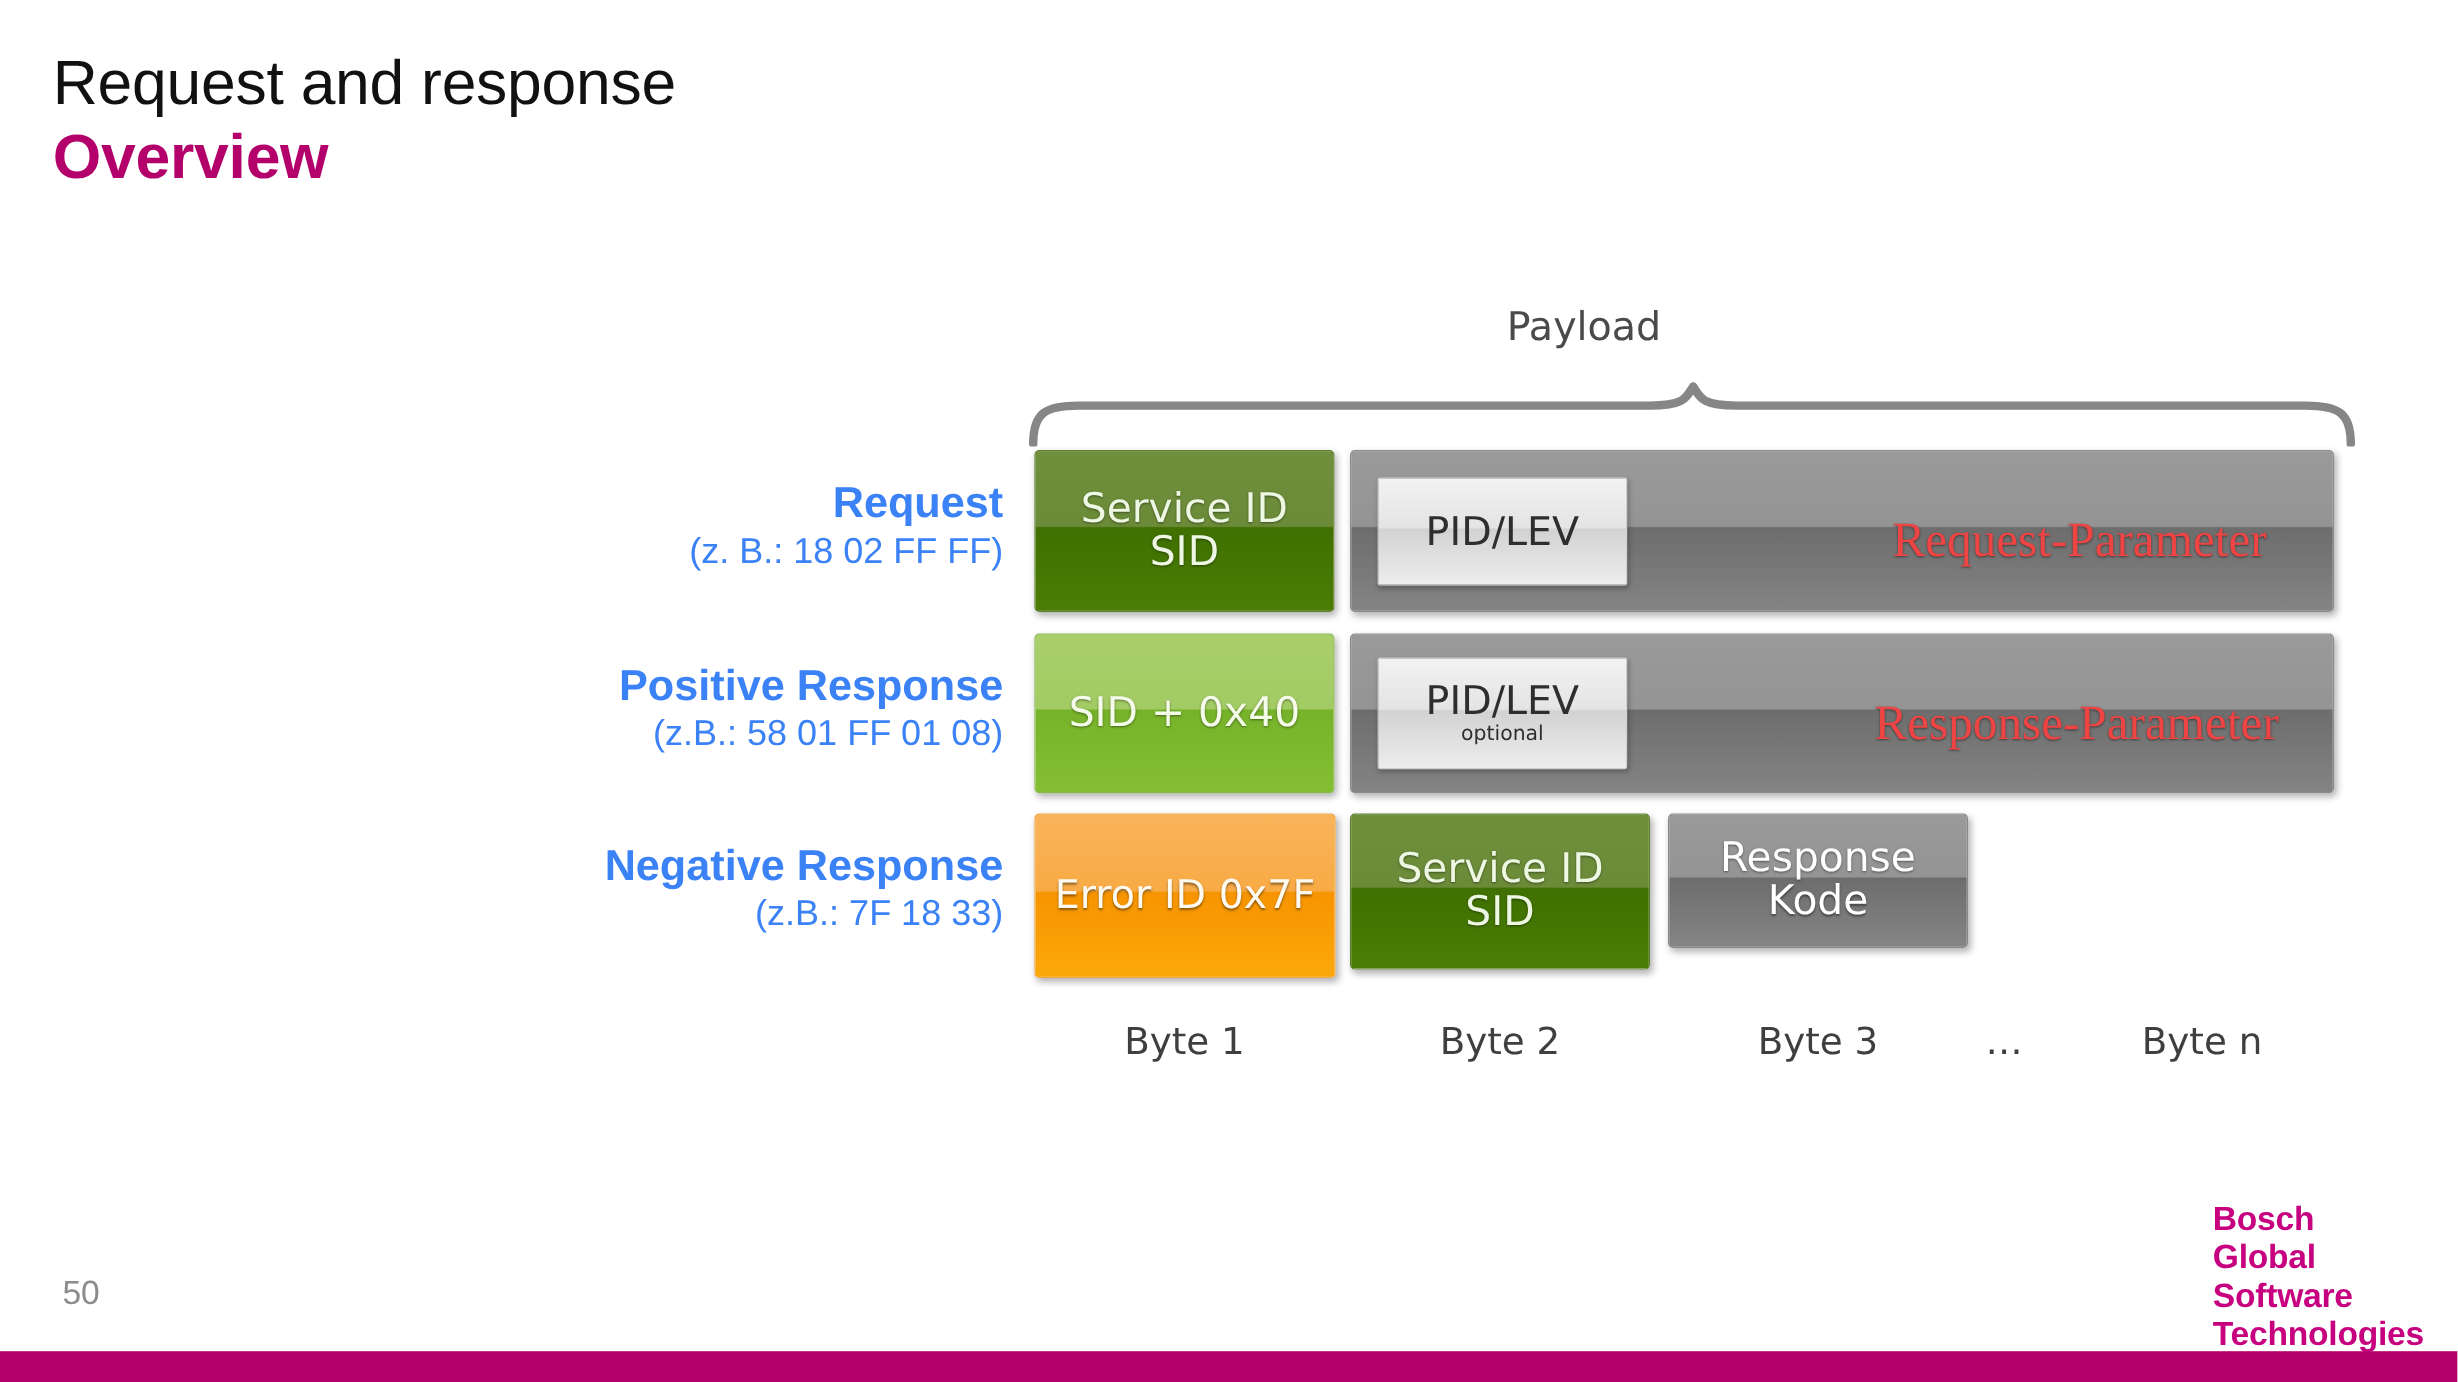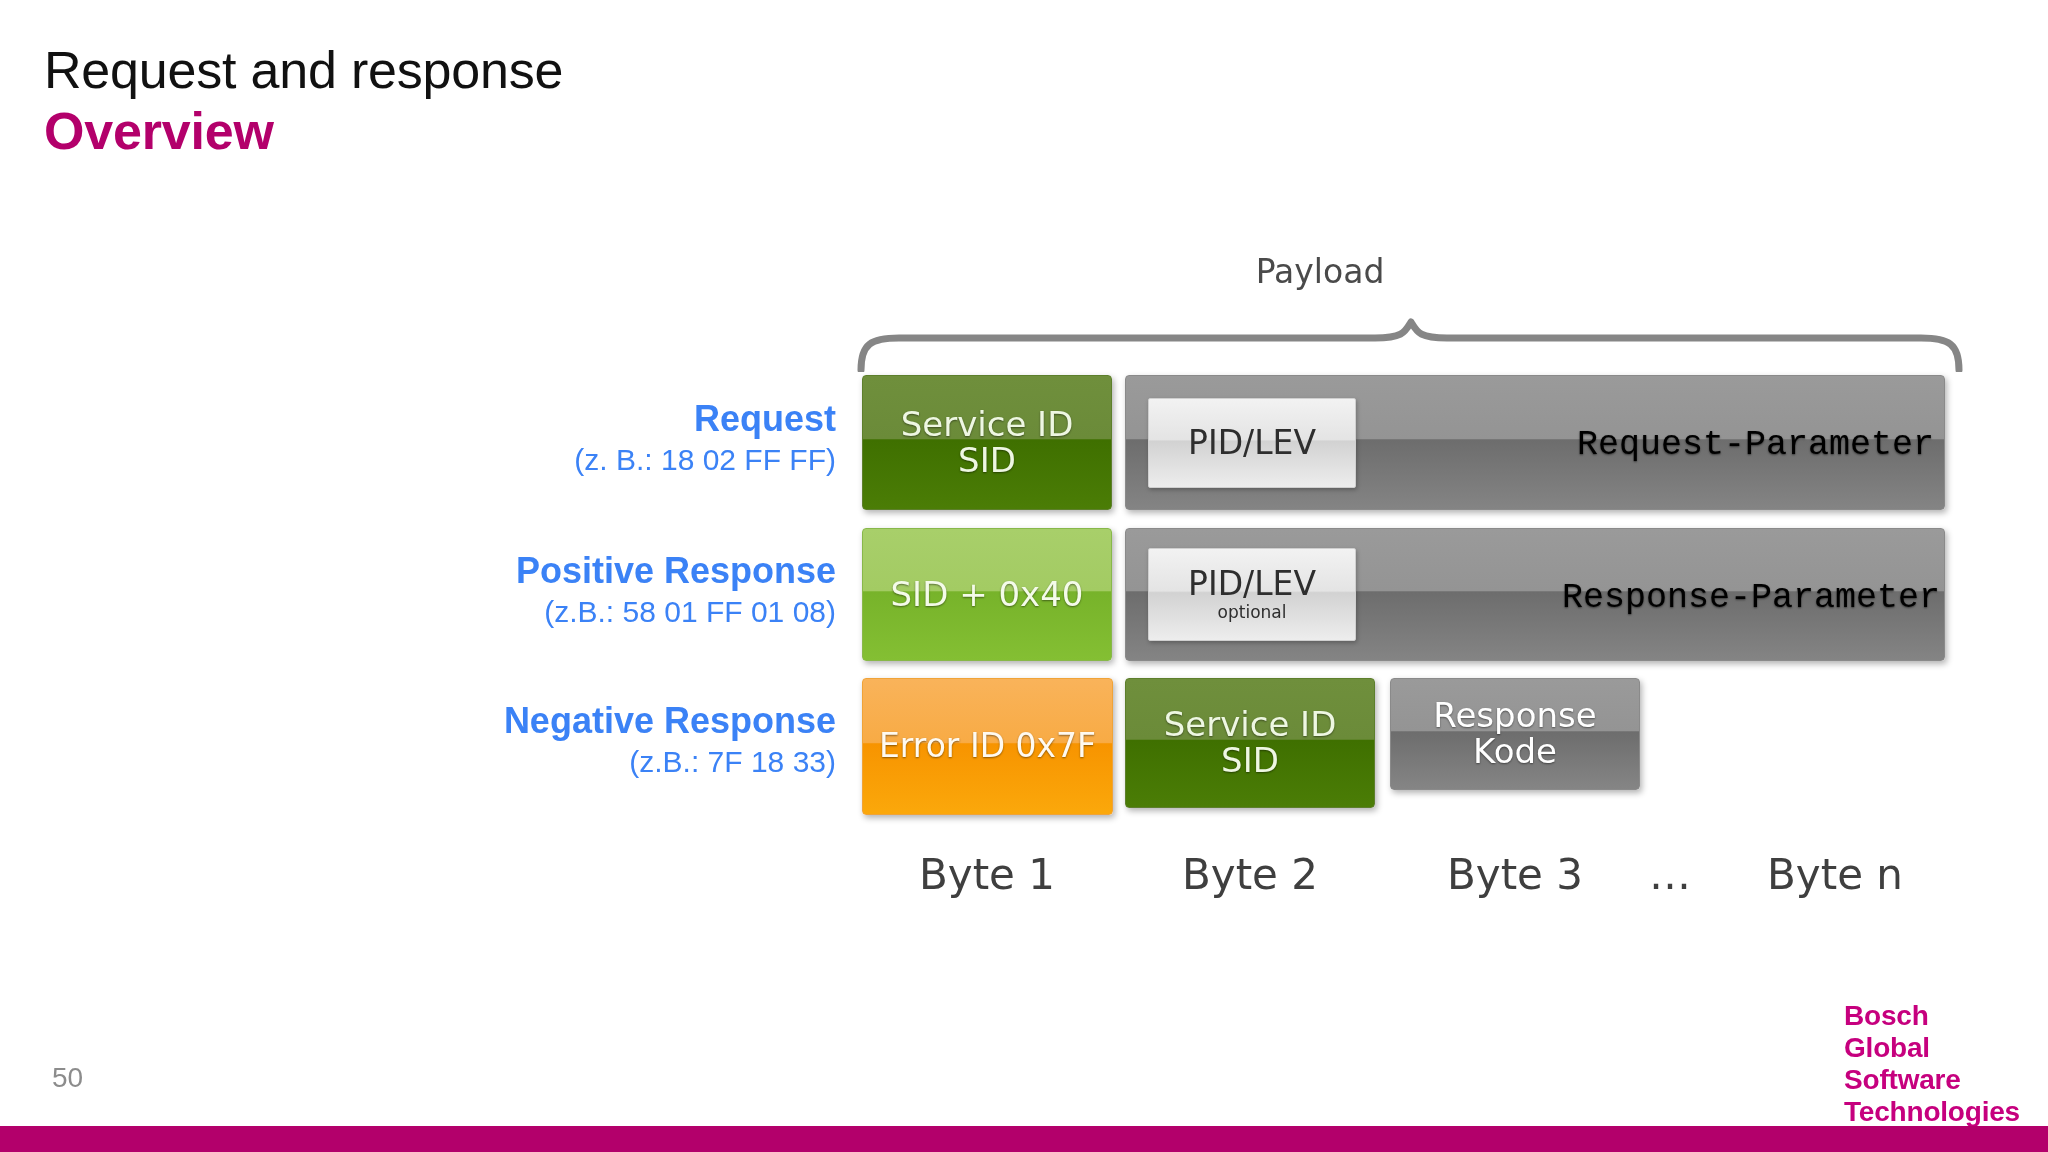--- a/index.html
+++ b/index.html
@@ -105,31 +105,31 @@
   }
   .inset .pl{font-size:33px;line-height:1.05;text-shadow:none;}
   .inset .opt{font-size:17px;line-height:1.1;margin-top:2px;}
 
   .t-big{font-size:34px;}
   .t-med{font-size:33px;}
 
   
   .param-txt{
     position:absolute;
-    font-family:Liberation Mono, monospace;
-    font-size:35px;color:#000000;
+    font-family:Liberation Serif, serif;
+    font-size:41px;color:#ef4444;
     text-shadow:0 1px 2px rgba(0,0,0,0.5);
     white-space:nowrap;
   }
 
   
   .byte-cap{
     position:absolute;top:850px;
     font-family:"DejaVu Sans", sans-serif;
-    font-size:42px;color:#3f3f3f;
+    font-size:31px;color:#3f3f3f;
     text-align:center;white-space:nowrap;
   }
 
   
   #page-number{
     position:absolute;left:52px;top:1062px;
     font-size:28px;color:#8c8c8c;font-family:"Liberation Sans", sans-serif;
   }
   #logo{
     position:absolute;right:28px;top:1000px;text-align:left;

